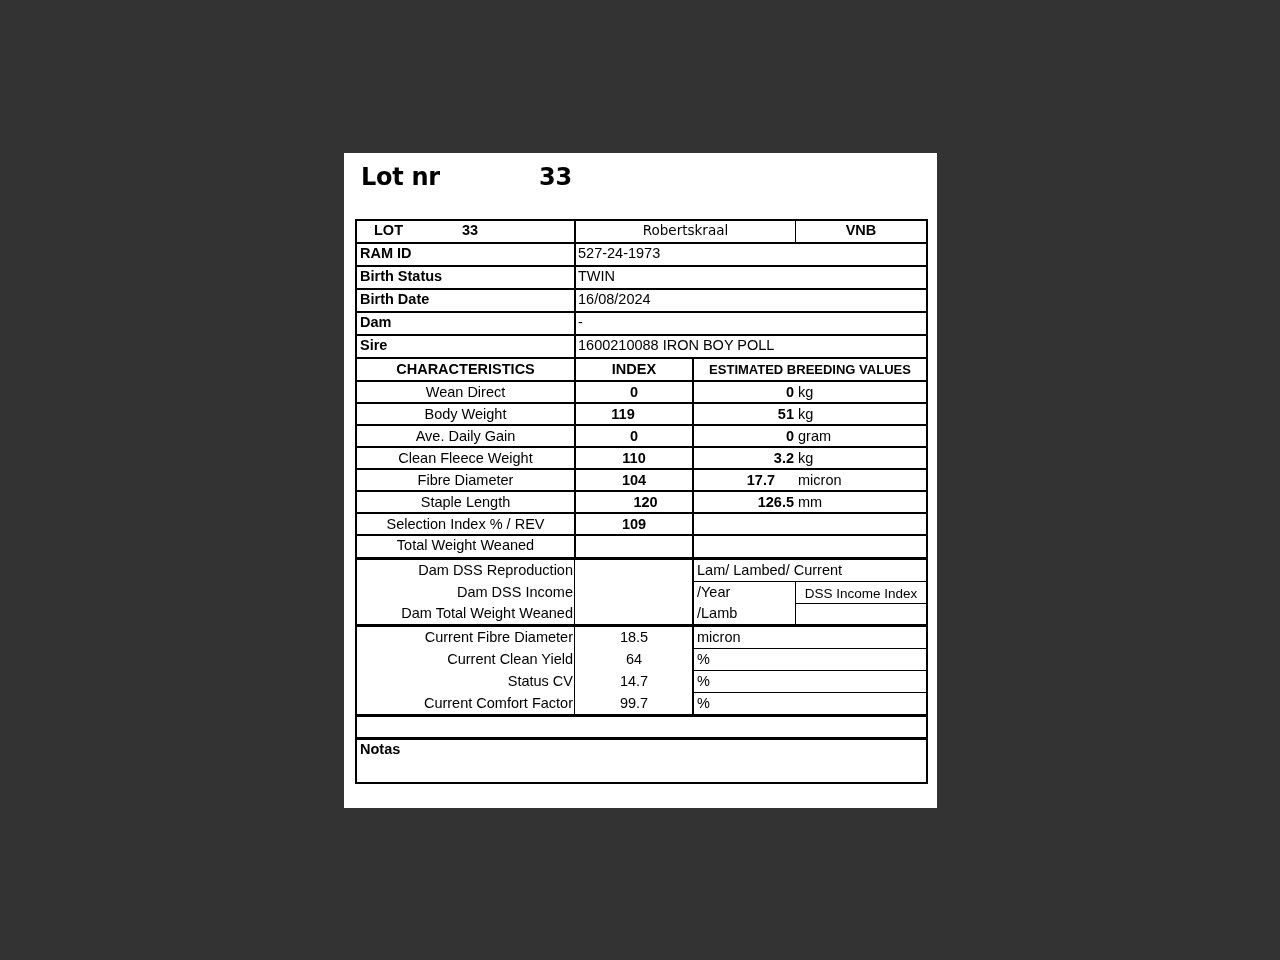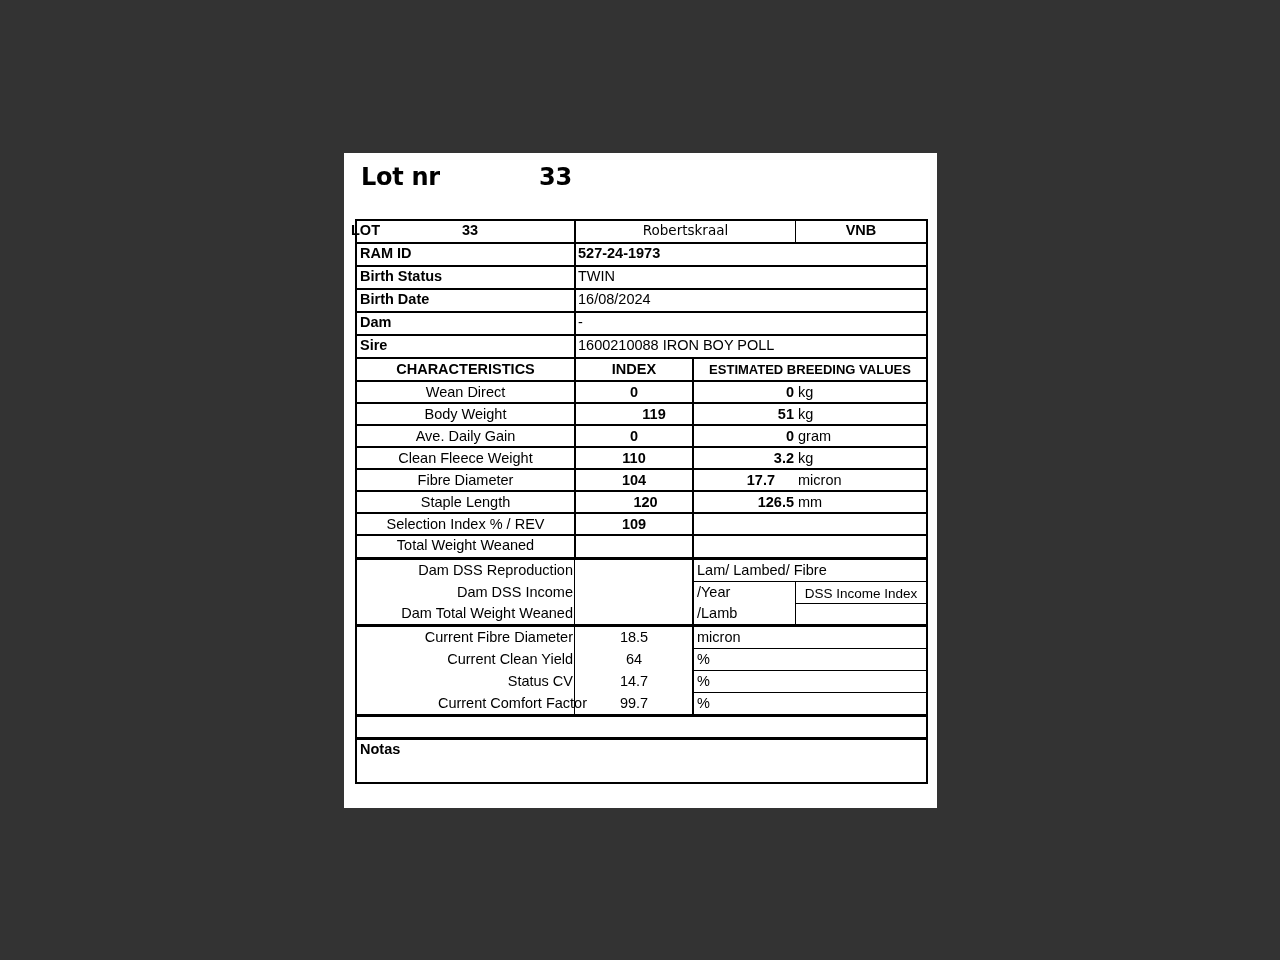--- a/index.html
+++ b/index.html
@@ -25,30 +25,30 @@
   <div class="title">
     <span>Lot nr</span>
     <span class="num">33</span>
   </div>
 
   <div class="vl" style="left:11px; top:66px; height:565px;"></div>
   <div class="vl" style="left:582px; top:66px; height:565px;"></div>
   <div class="hl" style="left:11px; top:66px; width:573px;"></div>
   <div class="hl" style="left:11px; top:629px; width:573px;"></div>
 
-  <div class="cell b l" style="left:4px; top:67px; width:100px;">LOT</div>
+  <div class="cell b l" style="left:27px; top:67px; width:100px;">LOT</div>
   <div class="cell b" style="left:118px; top:67px; width:40px;">33</div>
   <div class="cell c" style="left:232px; top:67px; width:219px; font-family:'DejaVu Sans',sans-serif; font-size:13.5px;">Robertskraal</div>
   <div class="cell c b" style="left:452px; top:67px; width:130px;">VNB</div>
   <div class="vl" style="left:230px; top:66px; height:140px;"></div>
   <div class="thin-v" style="left:451px; top:66px; height:24px;"></div>
   <div class="hl" style="left:11px; top:89px; width:573px;"></div>
 
   <div class="cell b l" style="left:13px; top:90px; width:215px;">RAM ID</div>
-  <div class="cell l" style="left:231px; top:90px; width:350px;font-weight:bold;">527-24-1973</div>
+  <div class="cell l" style="left:231px; top:90px; width:350px;">527-24-1973</div>
   <div class="hl" style="left:11px; top:112px; width:573px;"></div>
 
   <div class="cell b l" style="left:13px; top:113px; width:215px;">Birth Status</div>
   <div class="cell l" style="left:231px; top:113px; width:350px;">TWIN</div>
   <div class="hl" style="left:11px; top:135px; width:573px;"></div>
 
   <div class="cell b l" style="left:13px; top:136px; width:215px;">Birth Date</div>
   <div class="cell l" style="left:231px; top:136px; width:350px;">16/08/2024</div>
   <div class="hl" style="left:11px; top:158px; width:573px;"></div>
 
@@ -71,21 +71,21 @@
   <div style="position:absolute; left:0; top:229px;">
     <div>
       <div class="cell c" style="left:13px; top:0px; width:217px;">Wean Direct</div>
       <div class="cell c b" style="left:232px; top:0px; width:116px;">0</div>
       <div class="cell r b" style="left:350px; top:0px; width:100px;">0</div>
       <div class="cell" style="left:454px; top:0px; width:120px;">kg</div>
       <div class="hl" style="left:11px; top:20px; width:573px;"></div>
     </div>
     <div>
       <div class="cell c" style="left:13px; top:22px; width:217px;">Body Weight</div>
-      <div class="cell c b" style="left:232px; top:22px; width:94px;margin-left:31px;">119</div>
+      <div class="cell c b" style="left:232px; top:22px; width:94px;">119</div>
       <div class="cell r b" style="left:350px; top:22px; width:100px;">51</div>
       <div class="cell" style="left:454px; top:22px; width:120px;">kg</div>
       <div class="hl" style="left:11px; top:42px; width:573px;"></div>
     </div>
     <div>
       <div class="cell c" style="left:13px; top:44px; width:217px;">Ave. Daily Gain</div>
       <div class="cell c b" style="left:232px; top:44px; width:116px;">0</div>
       <div class="cell r b" style="left:350px; top:44px; width:100px;">0</div>
       <div class="cell" style="left:454px; top:44px; width:120px;">gram</div>
       <div class="hl" style="left:11px; top:64px; width:573px;"></div>
@@ -123,21 +123,21 @@
       <div class="cell c b" style="left:232px; top:153px; width:116px;"></div>
       <div class="cell r b" style="left:350px; top:153px; width:100px;"></div>
       <div class="cell" style="left:454px; top:153px; width:120px;"></div>
     </div>
   </div>
   <div class="hl" style="left:11px; top:404px; width:573px; height:3px;"></div>
 
   <div class="thin-v" style="left:230px; top:406px; height:66px;"></div>
   <div class="vl" style="left:348px; top:406px; height:66px;"></div>
   <div class="cell r" style="left:13px; top:407px; width:216px;">Dam DSS Reproduction</div>
-  <div class="cell l" style="left:350px; top:407px; width:230px;">Lam/ Lambed/ Fibre</div>
+  <div class="cell l" style="left:350px; top:407px; width:230px;">Lam/ Lambed/ Current</div>
   <div class="thin-h" style="left:349px; top:428px; width:234px;"></div>
   <div class="cell r" style="left:13px; top:429px; width:216px;">Dam DSS Income</div>
   <div class="cell l" style="left:350px; top:429px; width:100px;">/Year</div>
   <div class="cell c" style="left:452px; top:430px; width:130px; font-size:13.5px;">DSS Income Index</div>
   <div class="thin-v" style="left:451px; top:428px; height:44px;"></div>
   <div class="thin-h" style="left:451px; top:450px; width:132px;"></div>
   <div class="cell r" style="left:13px; top:450px; width:216px;">Dam Total Weight Weaned</div>
   <div class="cell l" style="left:350px; top:450px; width:100px;">/Lamb</div>
   <div class="cell c" style="left:452px; top:451px; width:130px;"></div>
   <div class="hl" style="left:11px; top:471px; width:573px; height:3px;"></div>
@@ -153,20 +153,20 @@
   <div class="cell r" style="left:13px; top:496px; width:216px;">Current Clean Yield</div>
   <div class="cell c" style="left:232px; top:496px; width:116px;">64</div>
   <div class="cell l" style="left:350px; top:496px; width:230px;">%</div>
   <div class="thin-h" style="left:349px; top:517px; width:234px;"></div>
 
   <div class="cell r" style="left:13px; top:518px; width:216px;">Status CV</div>
   <div class="cell c" style="left:232px; top:518px; width:116px;">14.7</div>
   <div class="cell l" style="left:350px; top:518px; width:230px;">%</div>
   <div class="thin-h" style="left:349px; top:539px; width:234px;"></div>
 
-  <div class="cell r" style="left:13px; top:540px; width:216px;margin-left:14px;">Current Comfort Factor</div>
+  <div class="cell r" style="left:13px; top:540px; width:216px;">Current Comfort Factor</div>
   <div class="cell c" style="left:232px; top:540px; width:116px;">99.7</div>
   <div class="cell l" style="left:350px; top:540px; width:230px;">%</div>
   <div class="hl" style="left:11px; top:561px; width:573px; height:3px;"></div>
 
   <div class="hl" style="left:11px; top:584px; width:573px; height:3px;"></div>
   <div class="cell b l" style="left:13px; top:586px; width:560px;">Notas</div>
 </div>
 
 </body></html>

